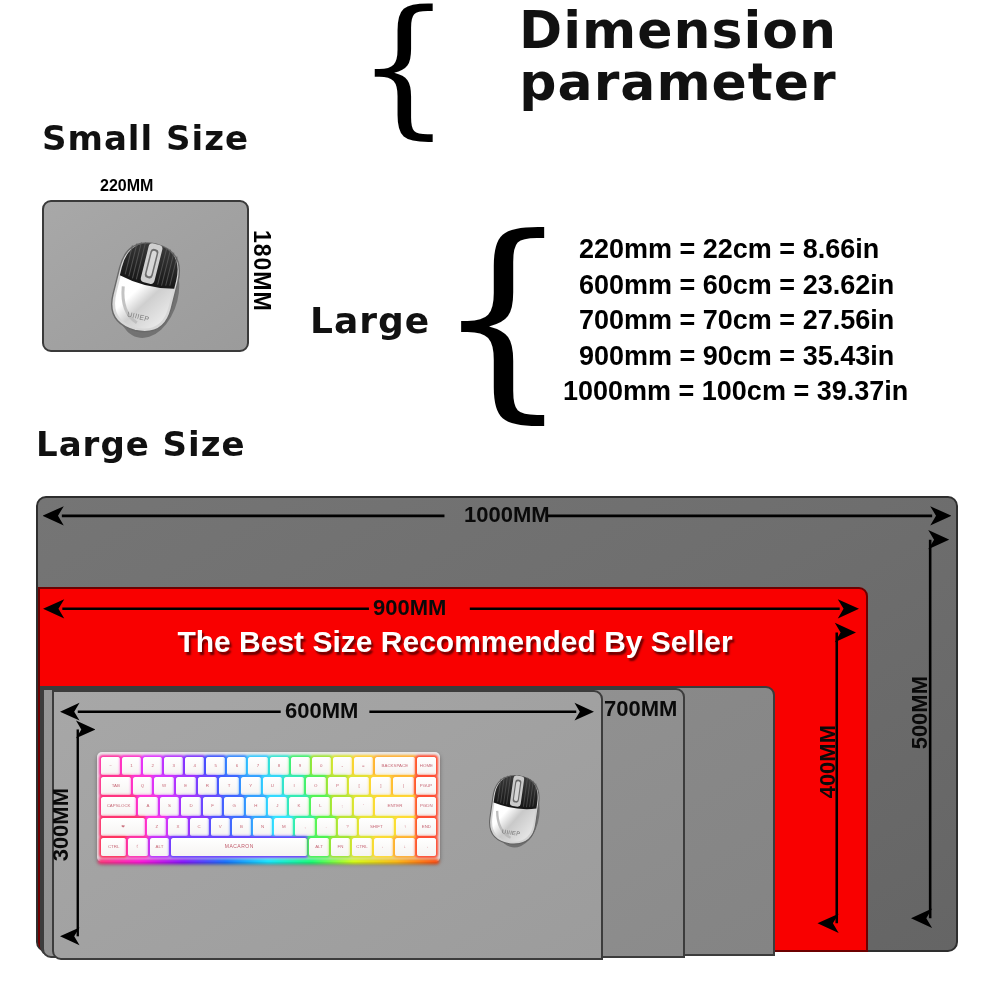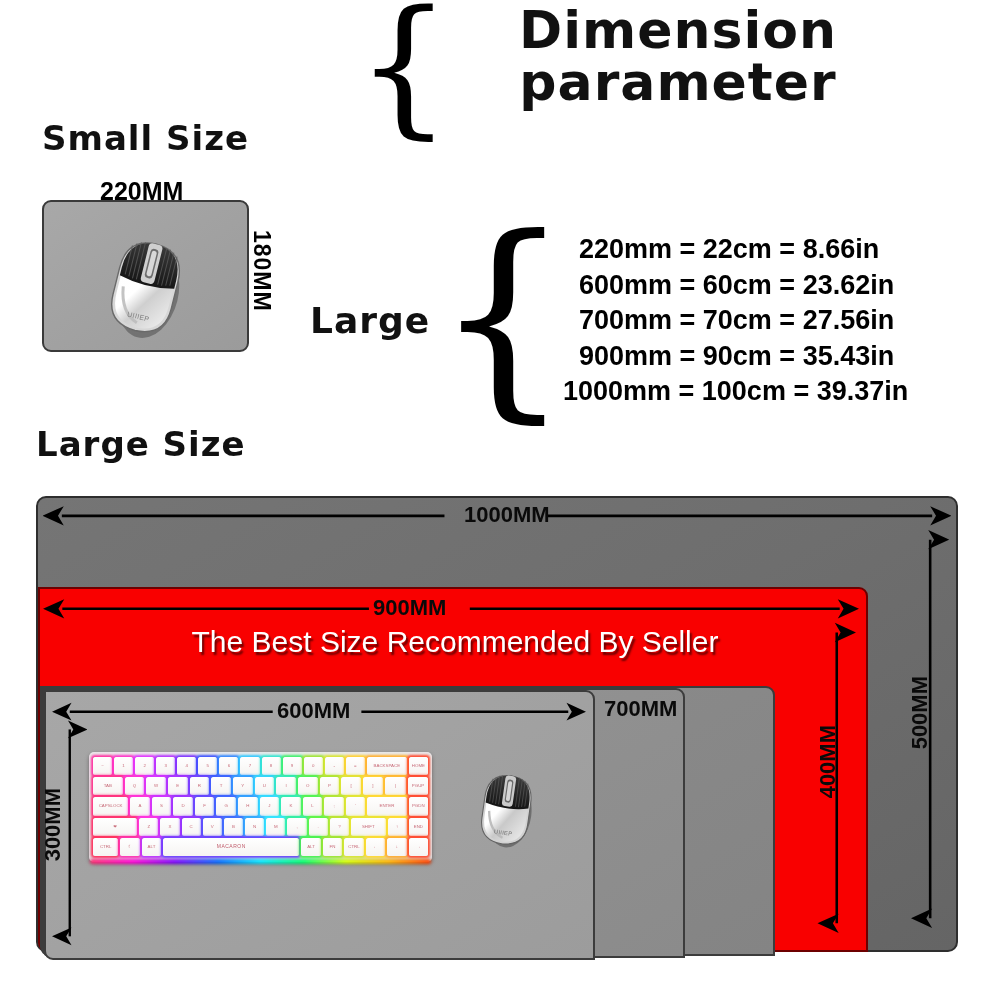--- a/index.html
+++ b/index.html
@@ -29,21 +29,21 @@
   .spec-rows { display:flex; flex-direction:column; padding-left:8px; }
   .spec-row {
     font-size:27px; line-height:35px; color:#000; font-weight:700;
     font-family:"Liberation Sans", sans-serif; white-space:nowrap;
   }
   #length-group .spec-rows .spec-row { line-height:35.5px; }
   .spec-row.wide { margin-left:-16px; }
 
   
   #small-pad-wrap { position:absolute; left:42px; top:178px; }
-  #small-pad-top-label { position:absolute; left:58px; top:-1px; font-size:25px;
+  #small-pad-top-label { position:absolute; left:58px; top:-1px; font-size:16px;
                          font-weight:700; font-family:"Liberation Sans", sans-serif; }
   #small-pad {
     position:absolute; left:0; top:22px; width:207px; height:152px;
     background:linear-gradient(145deg,#a8a8a8 0%, #a2a2a2 45%, #9b9b9b 100%);
     border:2px solid #3a3a3a; border-radius:9px;
   }
   #small-pad-side-label {
     position:absolute; left:206px; top:52px; font-size:23px; font-weight:700;
     font-family:"Liberation Sans", sans-serif;
     writing-mode:vertical-rl; text-orientation:mixed; letter-spacing:1px;
@@ -68,35 +68,35 @@
     position:absolute; left:0px; top:97px; width:735px; height:270px;
     background:linear-gradient(150deg,#8e8e8e,#848484);
     border:2px solid #3c3c3c; border-radius:0 9px 0 9px;
   }
   #pad-700 {
     position:absolute; left:0px; top:0px; width:643px; height:270px;
     background:linear-gradient(150deg,#969696,#8b8b8b);
     border:2px solid #3c3c3c; border-radius:0 9px 0 9px;
   }
   #pad-600 {
-    position:absolute; left:0px; top:0px; width:551px; height:270px;
+    position:absolute; left:8px; top:0px; width:551px; height:270px;
     background:linear-gradient(150deg,#a7a7a7,#9c9c9c);
     border:2px solid #3c3c3c; border-radius:0 9px 0 9px;
   }
 
   .pad-label {
     position:absolute; font-size:22px; font-weight:700; color:#0a0a0a;
     font-family:"Liberation Sans", sans-serif; white-space:nowrap;
   }
   .pad-label.vert { writing-mode:vertical-rl; text-orientation:mixed;
                     transform:rotate(180deg); }
 
   #best-size-text {
     position:absolute; left:0; top:36px; width:830px; text-align:center;
-    font-size:30px; font-weight:400; color:#ffffff;
+    font-size:30px; font-weight:700; color:#ffffff;
     font-family:"Liberation Sans", sans-serif; letter-spacing:0px;
     text-shadow:2px 3px 2px rgba(60,0,0,.75);
   }
 
   
   .arrow-layer { position:absolute; left:0; top:0; width:100%; height:100%;
                  pointer-events:none; overflow:visible; }
 
   
   #keyboard {

